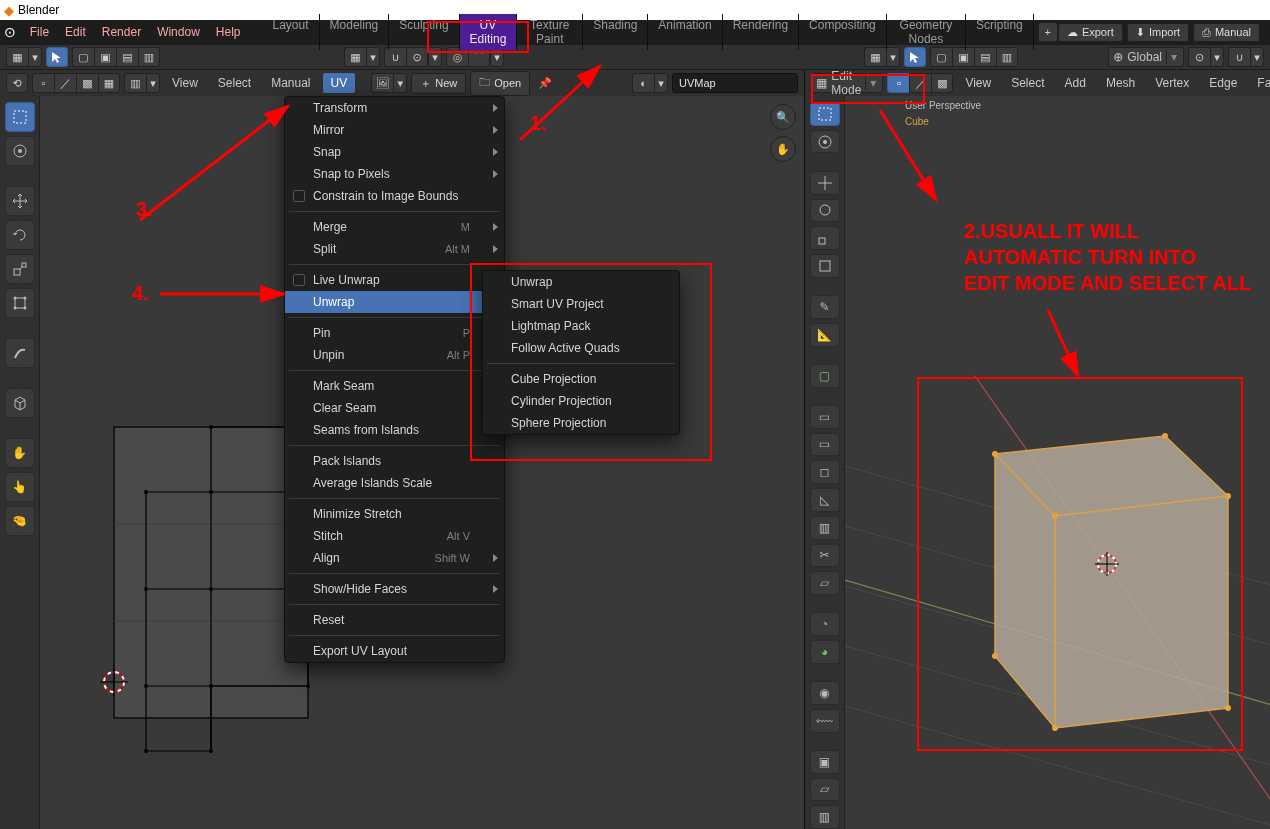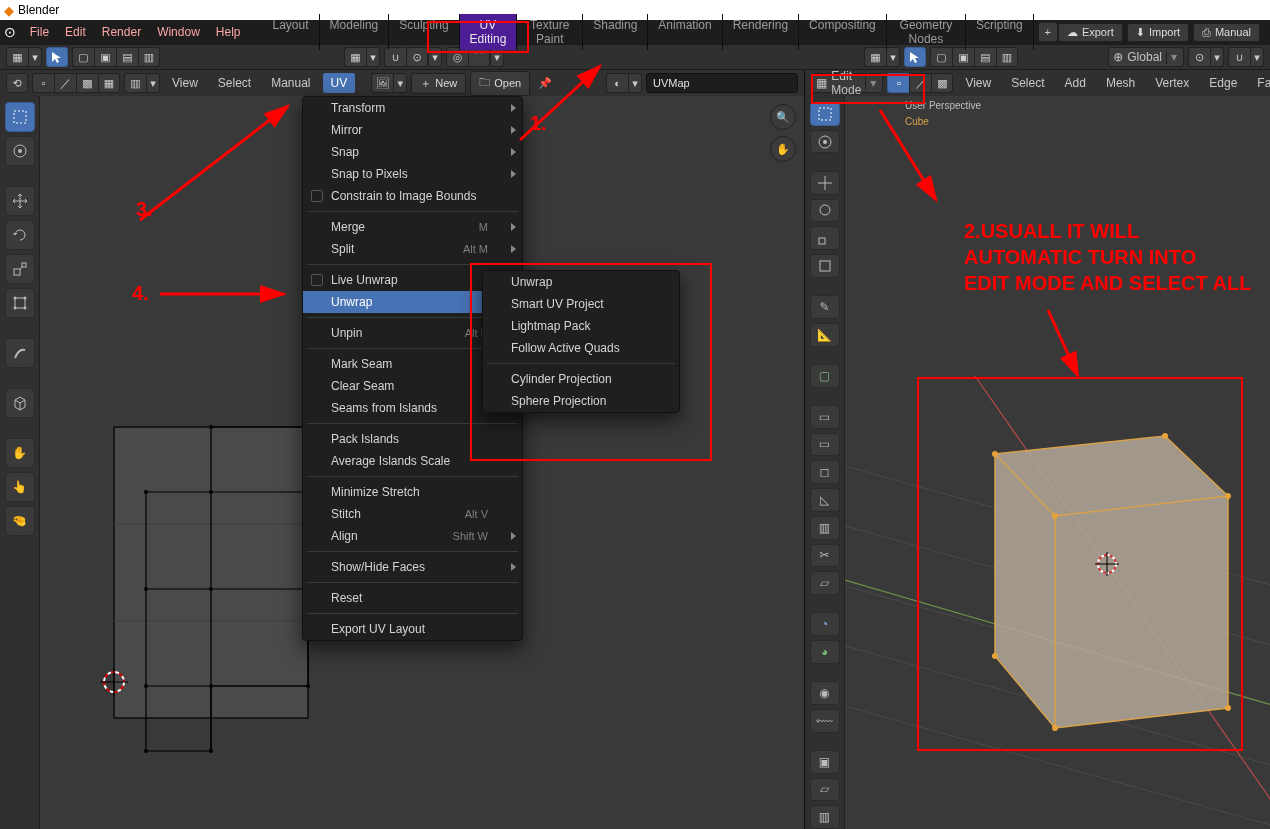--- a/index.html
+++ b/index.html
@@ -32,21 +32,21 @@
   .dropdown .mi { padding:4px 34px 4px 28px; color:#d4d4d4; display:flex; justify-content:space-between; align-items:center; position:relative; white-space:nowrap; }
   .dropdown .mi.hl { background:#4772b3; color:#fff; }
   .dropdown .mi .sc { color:#7f7f7f; font-size:11px; }
   .dropdown .mi.sub::after { content:""; position:absolute; right:6px; top:50%; transform:translateY(-50%); border-left:5px solid #8a8a8a; border-top:4px solid transparent; border-bottom:4px solid transparent; }
   .dropdown .sep { height:1px; background:#3a3a3a; margin:4px 4px; }
   .dropdown .chk { position:absolute; left:8px; width:12px; height:12px; border:1px solid #555; border-radius:2px; }
   .modebox { background:#3b3b3b; border:1px solid #222; border-radius:3px; height:20px; display:flex; align-items:center; padding:0 6px 0 4px; gap:4px; }
   .modebox .drop { border-left:1px solid #222; padding-left:4px; color:#888; }
   .anno { position:absolute; z-index:100; pointer-events:none; }
   .anno text, .annotext { font-family:Arial,sans-serif; fill:#ff0000; color:#ff0000; font-size:20px; font-weight:bold; }
-  .searchfield { background:#1d1d1d; border:1px solid #111; border-radius:3px; height:20px; width:152px; color:#e0e0e0; padding:0 6px; font-size:11px; display:flex; align-items:center;text-align:center; }
+  .searchfield { background:#1d1d1d; border:1px solid #111; border-radius:3px; height:20px; width:126px; color:#e0e0e0; padding:0 6px; font-size:11px; display:flex; align-items:center;text-align:center; }
   .ipair { display:flex; }
   .ipair .icnbtn:first-child{ border-radius:3px 0 0 3px; border-right:0;}
   .ipair .icnbtn:last-child{ border-radius:0 3px 3px 0;}
   .itri { display:flex; }
   .itri .icnbtn{ border-radius:0; border-right:0;}
   .itri .icnbtn:first-child{ border-radius:3px 0 0 3px;}
   .itri .icnbtn:last-child{ border-radius:0 3px 3px 0; border-right:1px solid #222;}
   .overlay-label { position:absolute; color:#bfbfbf; font-size:10px; }
 </style>
 </head>
@@ -302,21 +302,21 @@
           <line x1="0" y1="-14" x2="0" y2="14" stroke="#000"></line>
         </g>
       </svg>
 
       <div style="position:absolute;right:8px;top:8px;display:flex;flex-direction:column;gap:6px;">
         <div class="icnbtn" style="width:26px;height:26px;border-radius:13px;">🔍</div>
         <div class="icnbtn" style="width:26px;height:26px;border-radius:13px;">✋</div>
       </div>
     </div>
 
-    <div class="dropdown" style="left:302px; top:26px; width:221px;" id="uvmenu">
+    <div class="dropdown" style="left:284px; top:26px; width:221px;" id="uvmenu">
         <div class="mi sub">
           <span>Transform</span>
         </div>
         <div class="mi sub">
           <span>Mirror</span>
         </div>
         <div class="mi sub">
           <span>Snap</span>
         </div>
         <div class="mi sub">
@@ -337,20 +337,24 @@
         </div>
         <div class="sep"></div>
         <div class="mi">
           <span class="chk"></span>
           <span>Live Unwrap</span>
         </div>
         <div class="mi sub hl">
           <span>Unwrap</span>
         </div>
         <div class="sep"></div>
+        <div class="mi">
+          <span>Pin</span>
+          <span class="sc">P</span>
+        </div>
         <div class="mi">
           <span>Unpin</span>
           <span class="sc">Alt P</span>
         </div>
         <div class="sep"></div>
         <div class="mi">
           <span>Mark Seam</span>
         </div>
         <div class="mi">
           <span>Clear Seam</span>
@@ -390,20 +394,21 @@
           <span>Export UV Layout</span>
         </div>
       </div>
 
     <div class="dropdown" style="left:482px; top:200px; width:198px;" id="unwrapmenu">
         <div class="mi">Unwrap</div>
         <div class="mi">Smart UV Project</div>
         <div class="mi">Lightmap Pack</div>
         <div class="mi">Follow Active Quads</div>
         <div class="sep"></div>
+        <div class="mi">Cube Projection</div>
         <div class="mi">Cylinder Projection</div>
         <div class="mi">Sphere Projection</div>
       </div>
   </div>
 
   <div class="editor right">
     <div class="subhdr">
       <div class="modebox">
         <span>▦</span>
         <span>Edit Mode</span>

